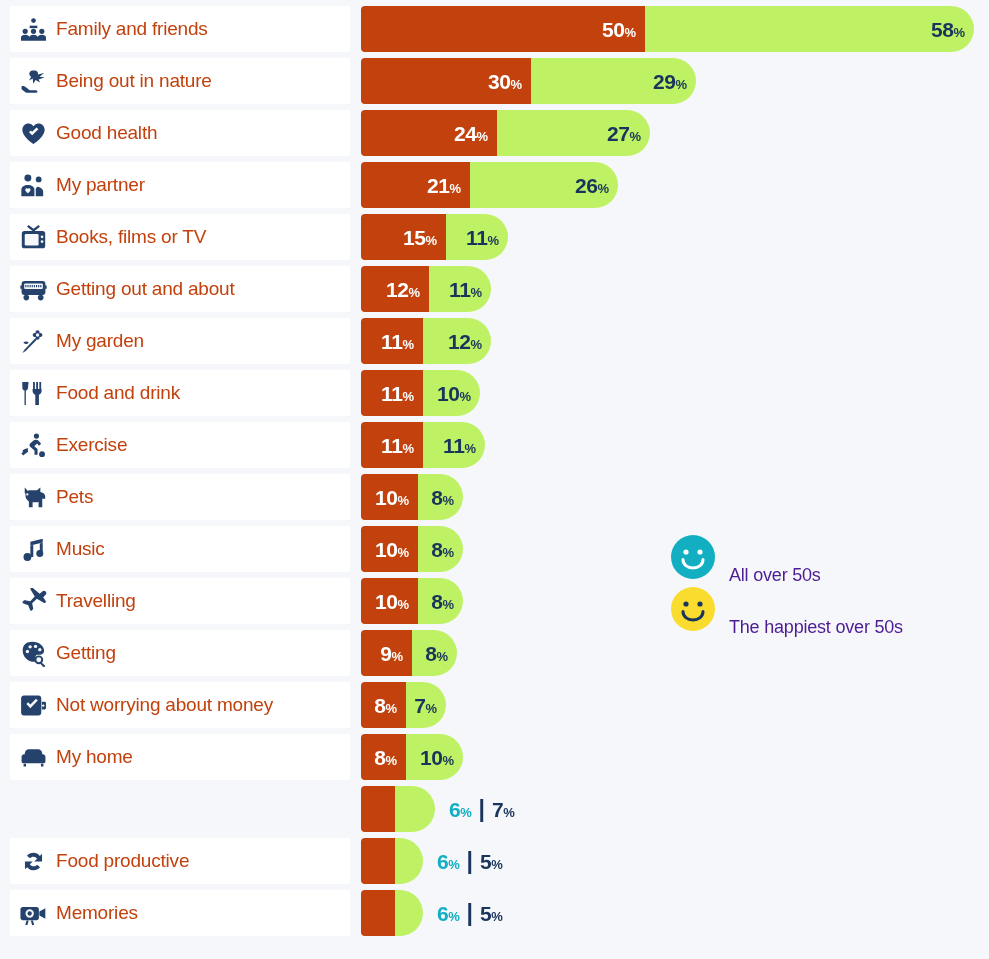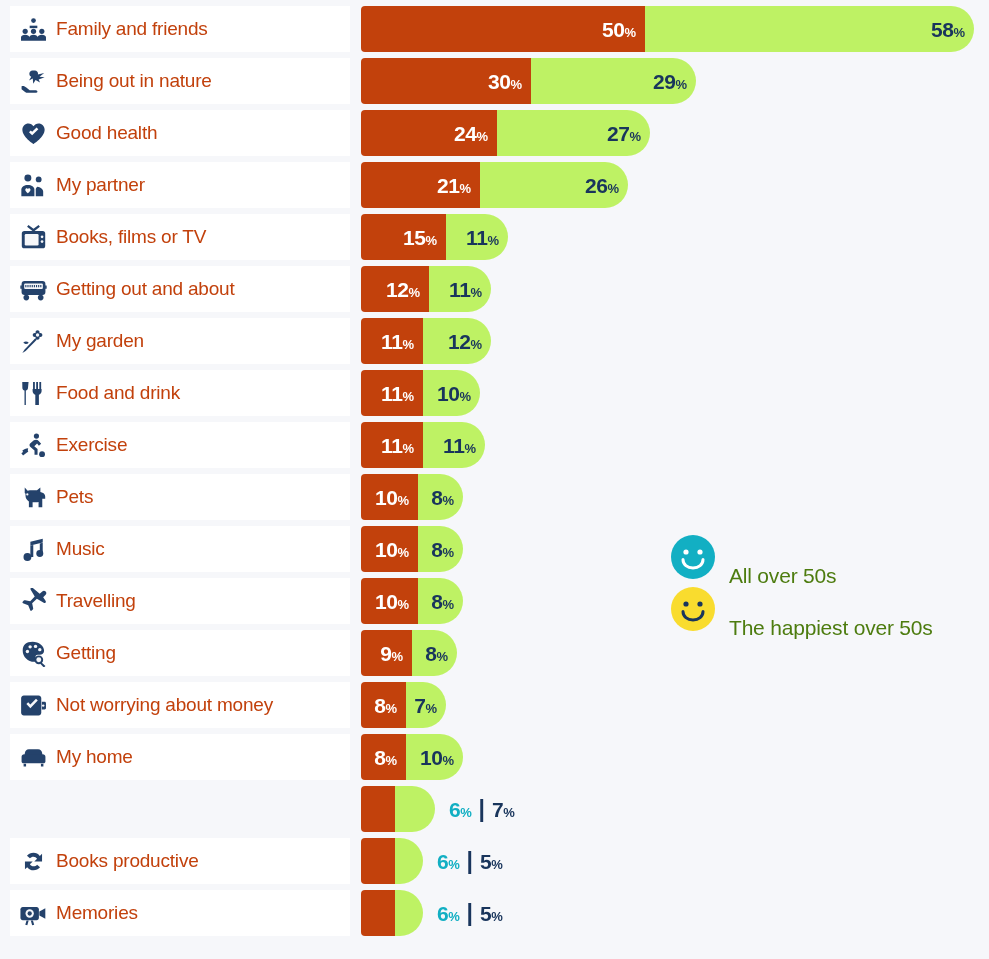--- a/index.html
+++ b/index.html
@@ -143,22 +143,22 @@
     height: 42px;
     margin-bottom: 10px;
   }
   .legend-swatch {
     width: 44px;
     height: 44px;
     min-width: 44px;
     margin-right: 14px;
   }
   .legend-label {
-    font-size: 21px;
-    color: #4d7c0f;
+    font-size: 18px;
+    color: #4c1d95;
     letter-spacing: -0.2px;
     white-space: nowrap;
     margin-top: 37px;
   }
 </style>
 </head>
 <body>
 
 <div id="chart-root">
   <div id="rows-container">
@@ -230,21 +230,21 @@
               <circle cx="7" cy="5.3" r="3.1"></circle>
               <circle cx="16.6" cy="6.6" r="2.6"></circle>
               <path d="M1.2 21.6v-6c0-2.3 2.6-4 5.8-4s5.8 1.7 5.8 4v6z"></path>
               <path d="M14 21.6v-6c0-1 .5-1.9 1.3-2.6 1.9.1 3.4.9 4.3 2 .6.7 1 1.5 1 2.4v4.2z"></path>
               <path d="M7 18.9s-2.3-1.6-2.3-3.1c0-.8.6-1.4 1.3-1.4.5 0 .8.3 1 .6.2-.3.6-.6 1-.6.8 0 1.3.6 1.3 1.4 0 1.5-2.3 3.1-2.3 3.1z" fill="#fff"></path>
             </svg>
           </span>
           <span class="row-label">My partner</span>
         </div>
         <div class="bar-wrap">
-          <div class="seg seg-all" style="width: 119px;">
+          <div class="seg seg-all" style="width: 109px;">
             <span class="seg-val"><span>21</span><span class="pct">%</span></span>
           </div>
           <div class="seg seg-happiest" style="width: 148px;">
             <span class="seg-val"><span>26</span><span class="pct">%</span></span>
           </div>
         </div>
       </div>
       <div class="row" style="top: 214px;">
         <div class="row-band">
           <span class="row-icon">
@@ -490,21 +490,21 @@
         </div>
       </div>
       <div class="row" style="top: 838px;">
         <div class="row-band">
           <span class="row-icon">
             <svg width="27" height="27" viewBox="0 0 24 24" fill="#24426b">
               <path d="M12 4.2c2.3 0 4.3 1.1 5.6 2.8l2-1.9V12h-6.9l2.5-2.4C14.4 8.4 13.3 7.7 12 7.7c-1.3 0-2.4.5-3.2 1.4l-2.6-2.3C7.6 5.1 9.7 4.2 12 4.2z"></path>
               <path d="M12 19.8c-2.3 0-4.3-1.1-5.6-2.8l-2 1.9V12h6.9l-2.5 2.4c.8 1.2 1.9 1.9 3.2 1.9 1.3 0 2.4-.5 3.2-1.4l2.6 2.3c-1.4 1.7-3.5 2.6-5.8 2.6z"></path>
             </svg>
           </span>
-          <span class="row-label">Books productive</span>
+          <span class="row-label">Food productive</span>
         </div>
         <div class="bar-wrap">
           <div class="seg seg-all" style="width: 34px;"></div>
           <div class="seg seg-happiest" style="width: 28px;"></div>
         </div>
         <div class="outside-labels" style="left: 427px;">
           <span class="ov ov-all"><span>6</span><span class="pct">%</span></span>
           <span class="ov-sep">|</span>
           <span class="ov ov-happy"><span>5</span><span class="pct">%</span></span>
         </div>

